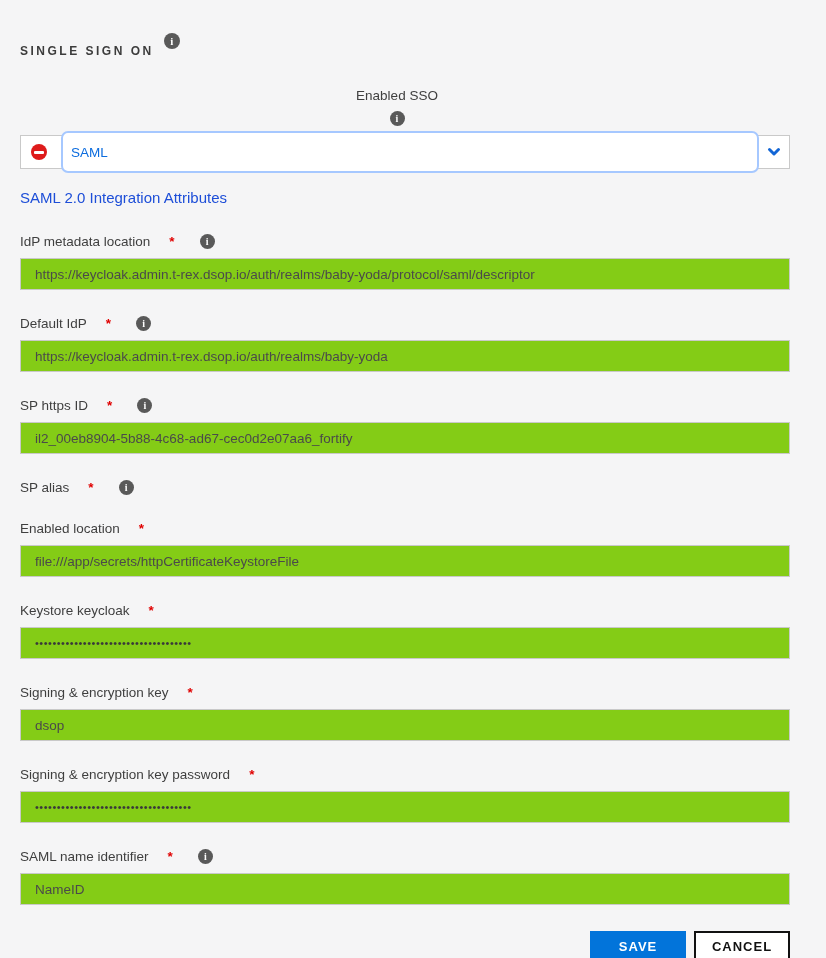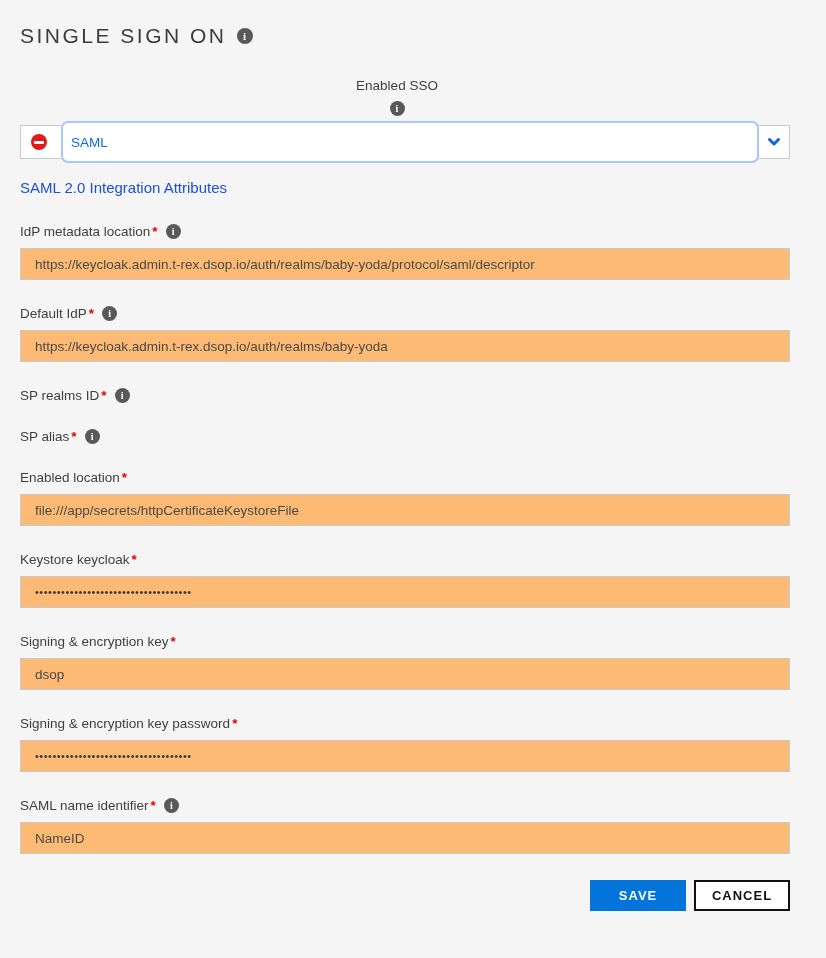--- a/index.html
+++ b/index.html
@@ -8,22 +8,22 @@
     min-height: 958px;
     background: #f5f5f6;
     font-family: "Liberation Sans", "DejaVu Sans", sans-serif;
     color: #3f3f3f;
   }
   .page { padding: 24px 36px 10px 20px; width: 810px; }
 
   
   .title-row { display: flex; align-items: center; gap: 10px; margin-bottom: 30px; }
   .page-title {
-    font-size: 21px; font-weight: 400; letter-spacing: 2.5px;
-    color: #3c3c3c; text-transform: uppercase;
+    font-size: 12px; font-weight: 700; letter-spacing: 2.5px;
+    color: #3c3c3c; text-transform: uppercase; margin-top: 20px;
   }
 
   
   .info-icon {
     display: inline-flex; align-items: center; justify-content: center;
     width: 16px; height: 16px; border-radius: 50%;
     background: #595959; color: #fff; flex: 0 0 auto;
     cursor: pointer;
   }
   .info-icon .info-i {
@@ -60,24 +60,24 @@
     padding: 0 8px; margin-right: 8px; background: #fff;
   }
   .sso-value { font-size: 13.5px; color: #0c6cde; }
   .chevron-down-icon { display: inline-flex; flex: 0 0 auto; margin-right: 2px; }
 
   
   .section-heading { font-size: 15px; color: #1d4ed8; margin: 20px 0 28px 0; font-weight: 400; }
 
   
   .field { margin-bottom: 26px; width: 770px; }
-  .field-label-row { display: flex; align-items: center; gap: 8px; margin-bottom: 9px; }
+  .field-label-row { display: flex; align-items: center; gap: 25px; margin-bottom: 9px; }
   .field-label-row .req { margin-left: -6px; }
   .text-input {
-    width: 100%; height: 32px; background: #fdba74;
+    width: 100%; height: 32px; background: #84cc16;
     border: 1px solid #c9c9c9; outline: none;
     padding: 0 14px; font-size: 13.5px; color: #4a4a4a;
     font-family: "Liberation Sans", "DejaVu Sans", sans-serif;
   }
   .text-input.masked { font-size: 11px; letter-spacing: 0.5px; color: #3a3a3a; }
 
   
   .actions-row {
     width: 770px; display: flex; justify-content: flex-end; gap: 8px;
     margin-top: 18px;
@@ -141,26 +141,27 @@
         <span class="req">*</span>
         <span class="info-icon small">
             <span class="info-i">i</span>
           </span>
       </div>
       <input class="text-input" type="text" value="https://keycloak.admin.t-rex.dsop.io/auth/realms/baby-yoda" style="">
     </div>
 
     <div class="field">
       <div class="field-label-row">
-        <span class="field-label">SP realms ID</span>
-        <span class="req">*</span>
-        <span class="info-icon small">
-            <span class="info-i">i</span>
-          </span>
-      </div>
+        <span class="field-label">SP https ID</span>
+        <span class="req">*</span>
+        <span class="info-icon small">
+            <span class="info-i">i</span>
+          </span>
+      </div>
+      <input class="text-input" type="text" value="il2_00eb8904-5b88-4c68-ad67-cec0d2e07aa6_fortify" style="">
     </div>
 
     <div class="field">
       <div class="field-label-row">
         <span class="field-label">SP alias</span>
         <span class="req">*</span>
         <span class="info-icon small">
             <span class="info-i">i</span>
           </span>
       </div>

